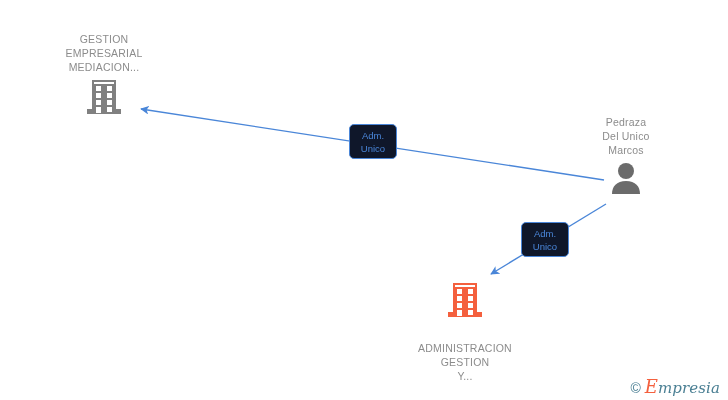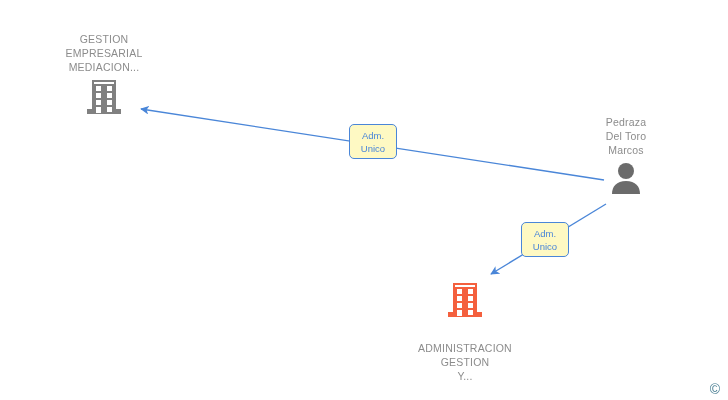--- a/index.html
+++ b/index.html
@@ -52,21 +52,21 @@
   #node-persona { left: 551px; top: 115px; }
   #node-persona .node-label { margin-bottom: 5px; }
 
   #node-administracion { left: 390px; top: 281px; }
   #node-administracion .node-label { margin-top: 20px; }
 
   
   .edge-label {
     position: absolute;
     box-sizing: border-box;
-    background: #fef9c3;
+    background: #0f172a;
     border: 1px solid #4a86d8;
     border-radius: 5px;
     color: #4a86d8;
     font-size: 9.5px;
     line-height: 13px;
     text-align: center;
     padding: 4px 0 3px 0;
     width: 48px;
   }
   #edge-label-1 { left: 349px; top: 124px; }
@@ -135,21 +135,21 @@
         <rect x="11" y="22" width="5" height="5"></rect>
         <rect x="22" y="22" width="5" height="5"></rect>
         <rect x="22" y="29" width="5" height="5"></rect>
         <rect x="11" y="29" width="5" height="6"></rect>
       </g>
     </svg>
   </div>
 
   <div class="node" id="node-persona">
     <div class="node-label">Pedraza
-Del Toro
+Del Unico
 Marcos</div>
     <svg class="node-icon" width="34" height="32" viewBox="0 0 34 32" xmlns="http://www.w3.org/2000/svg">
       <circle cx="17" cy="9" r="8" fill="#6b6b6b"></circle>
       <path d="M17 19 C 7.5 19 3 24.5 3 32 L 31 32 C 31 24.5 26.5 19 17 19 z" fill="#6b6b6b"></path>
     </svg>
   </div>
 
   <div class="node" id="node-administracion">
     <svg class="node-icon" width="38" height="40" viewBox="0 0 38 40" xmlns="http://www.w3.org/2000/svg">
       <g fill="#f4603e">
@@ -178,15 +178,16 @@
     <div>Unico</div>
   </div>
 
   <div class="edge-label" id="edge-label-2">
     <div>Adm.</div>
     <div>Unico</div>
   </div>
 
   <div id="watermark">
     <span class="wm-c">©</span>
+    <span class="wm-word"><span class="wm-cap">E</span><span>mpresia</span></span>
   </div>
 
 </div>
 
 </body></html>

